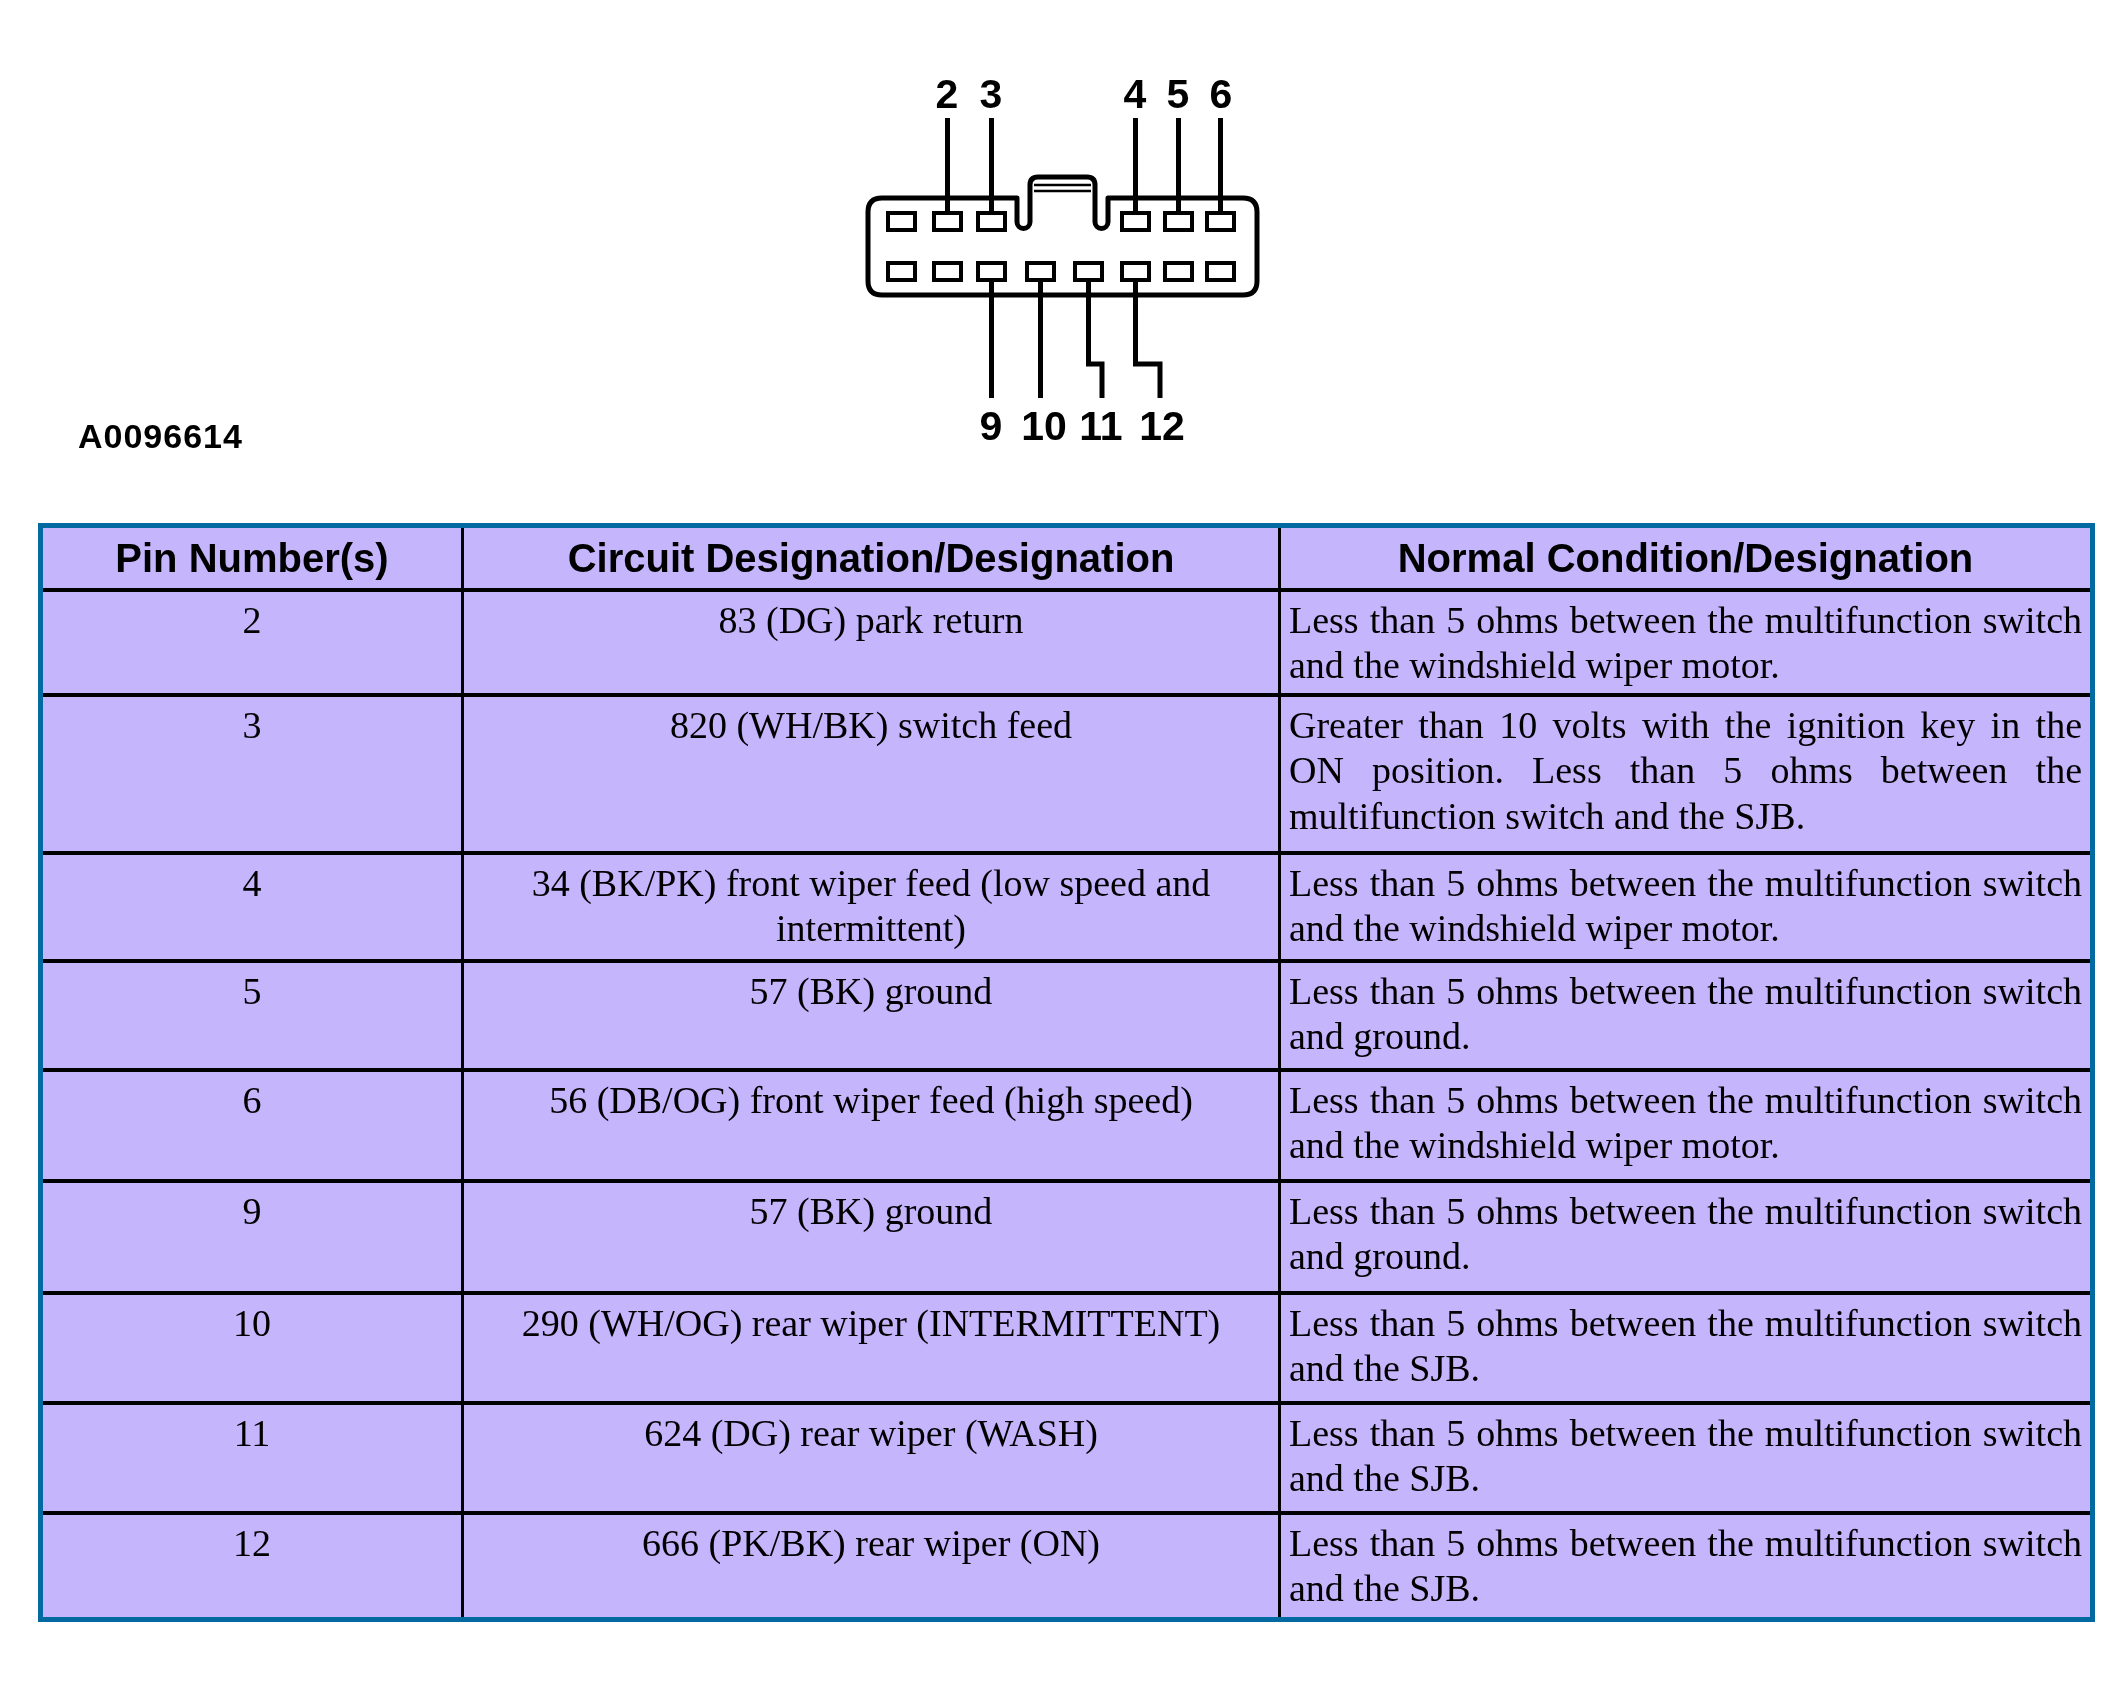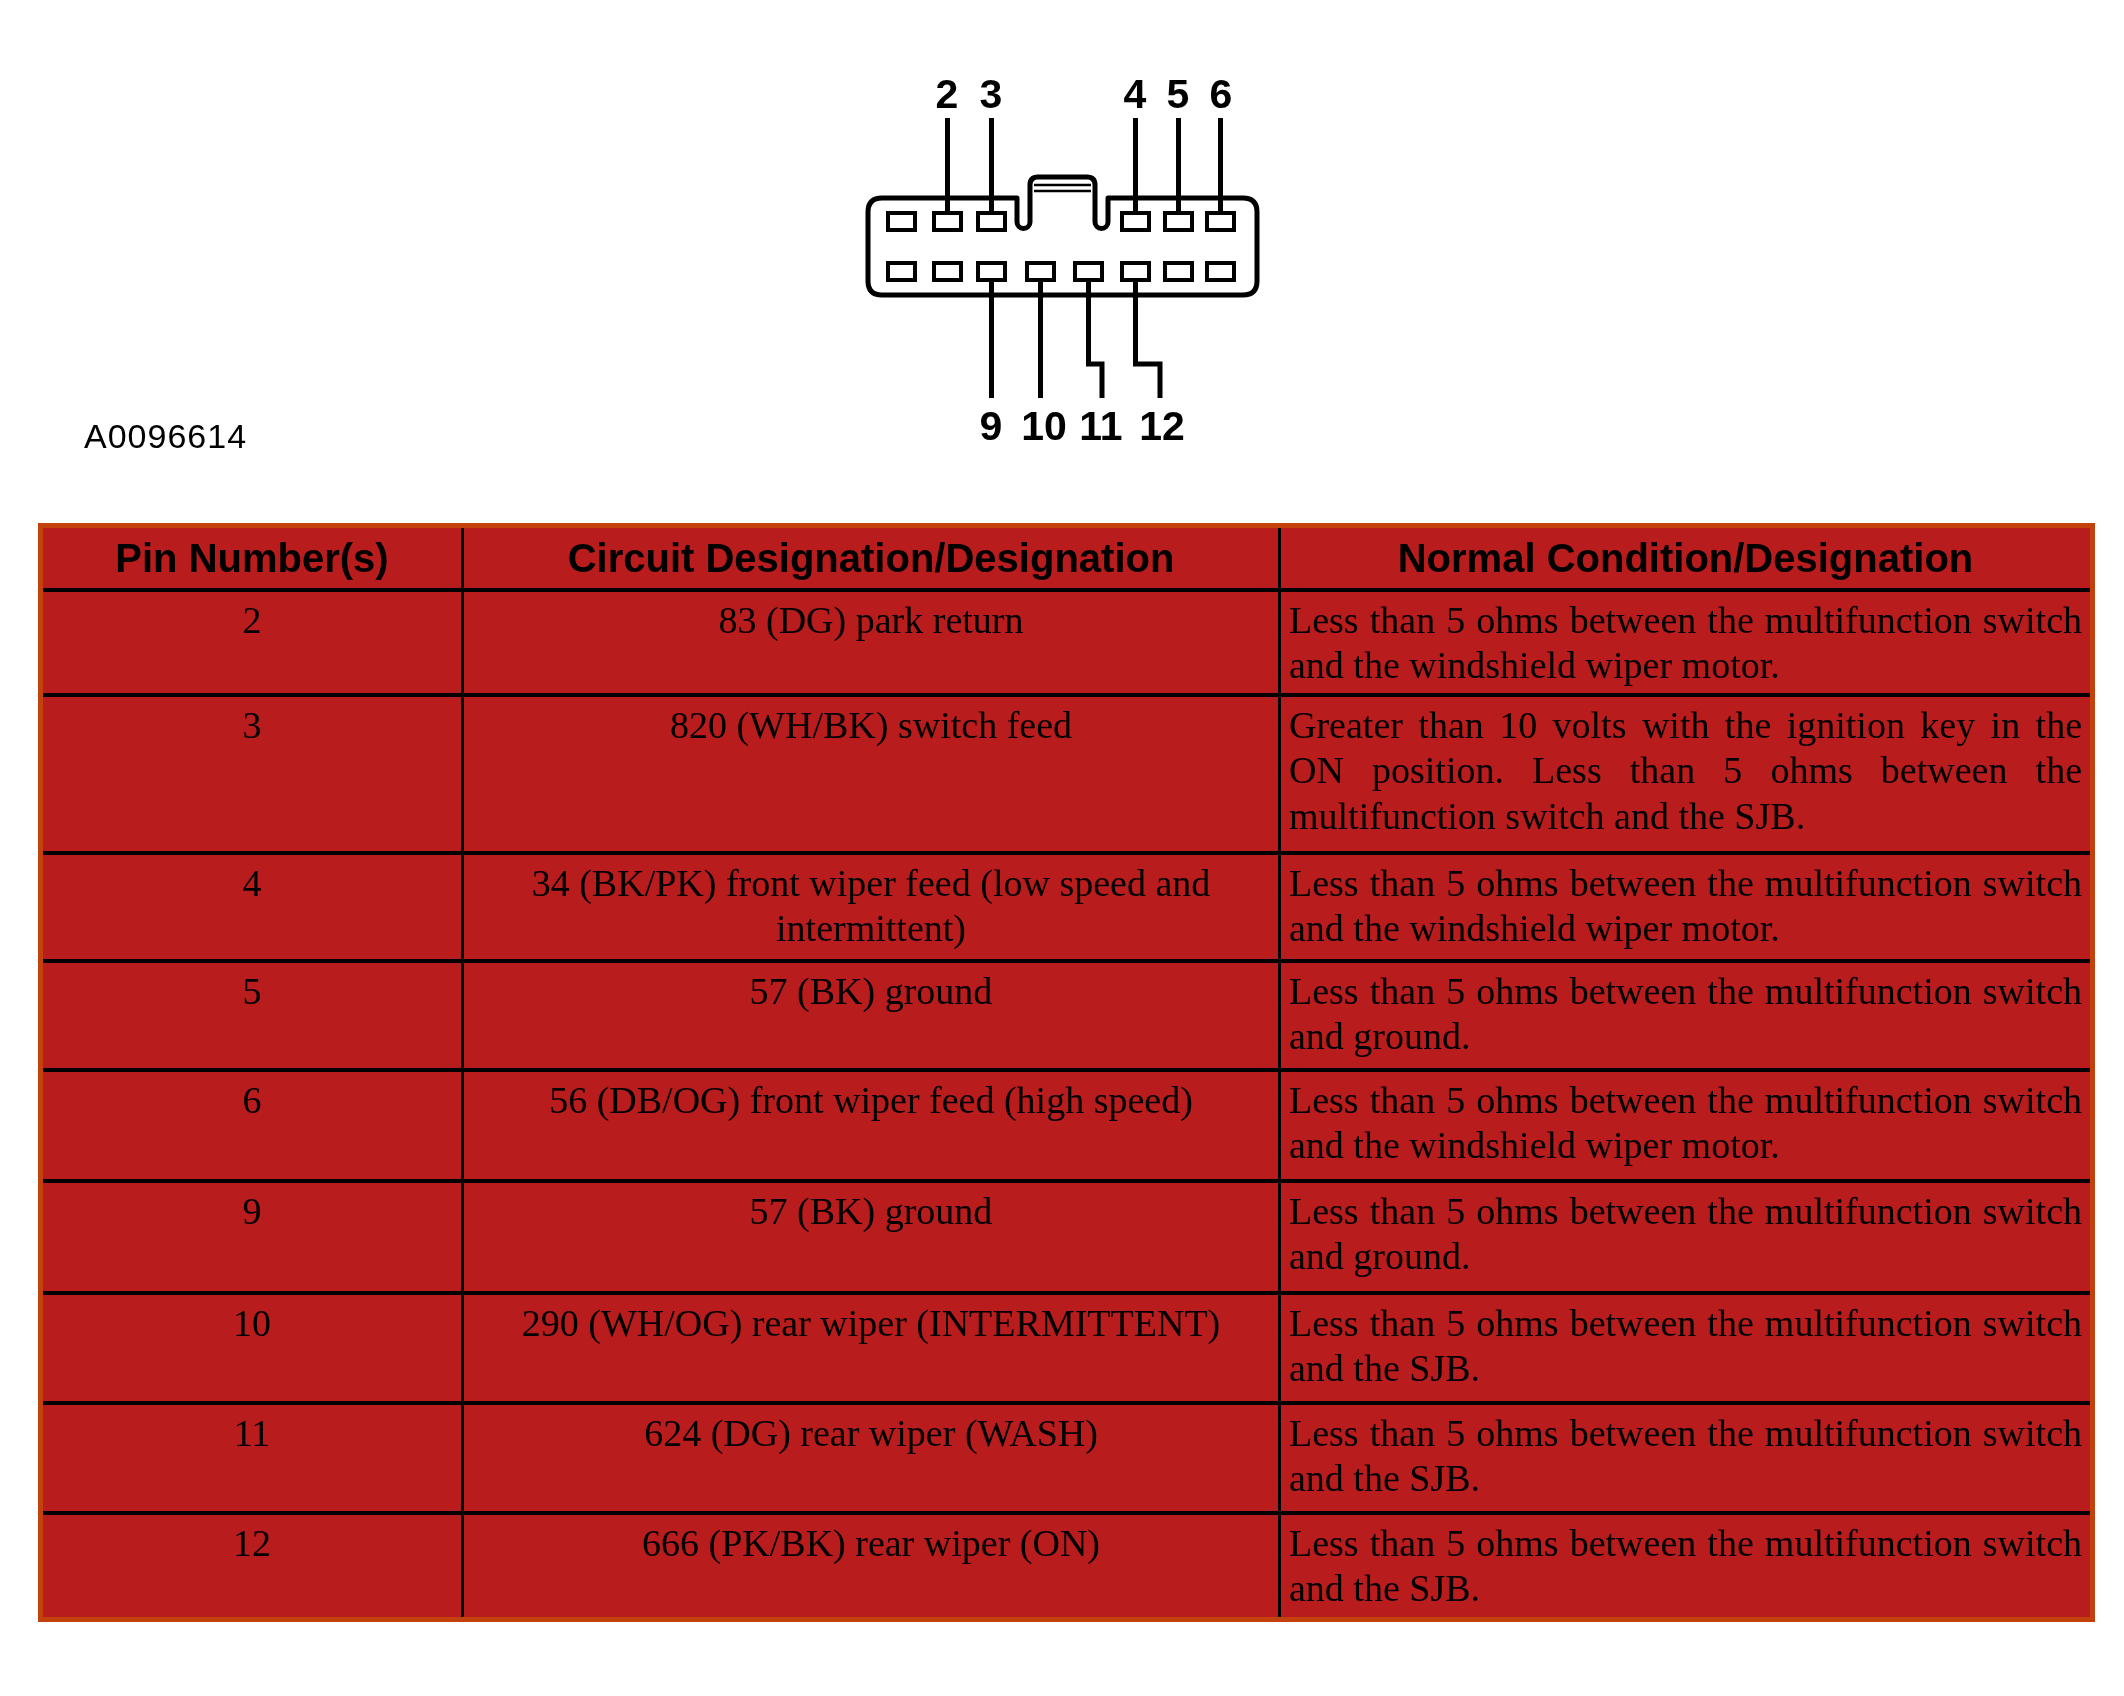--- a/index.html
+++ b/index.html
@@ -19,32 +19,32 @@
   .tabline{fill:none;stroke:#000;stroke-width:2.5;}
   .cavity{fill:#ffffff;stroke:#000;stroke-width:4;}
   .leader{fill:none;stroke:#000;stroke-width:5;}
   .pinlabel{
     font-family:"Liberation Sans", sans-serif;
     font-size:41px;font-weight:bold;
     text-anchor:middle;fill:#000;
   }
 
   .figure-code{
-    position:absolute;left:84px;top:417px;
+    position:absolute;left:78px;top:417px;
     font-family:"Liberation Sans", sans-serif;
-    font-size:34px;letter-spacing:1px;
+    font-size:34px;letter-spacing:1px;font-weight:bold;
   }
 
   
   table.pinout{
     position:absolute;left:38px;top:523px;
     width:2052px;
     border-collapse:collapse;table-layout:fixed;
-    background:#b91c1c;
-    border:5px solid #c2410c;
+    background:#c4b5fd;
+    border:5px solid #0369a1;
   }
   table.pinout th, table.pinout td{
     border-left:3px solid #000;border-right:3px solid #000;
     border-top:4px solid #000;border-bottom:4px solid #000;
     overflow:hidden;
   }
   table.pinout th{
     font-family:"Liberation Sans", sans-serif;
     font-size:40px;font-weight:bold;line-height:1.15;
     text-align:center;vertical-align:middle;

